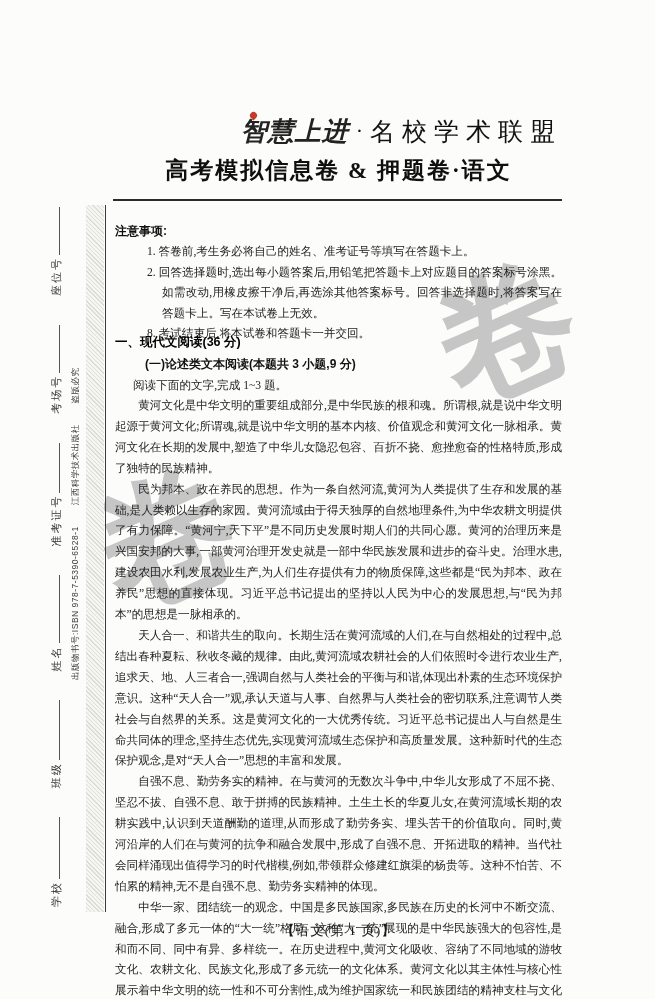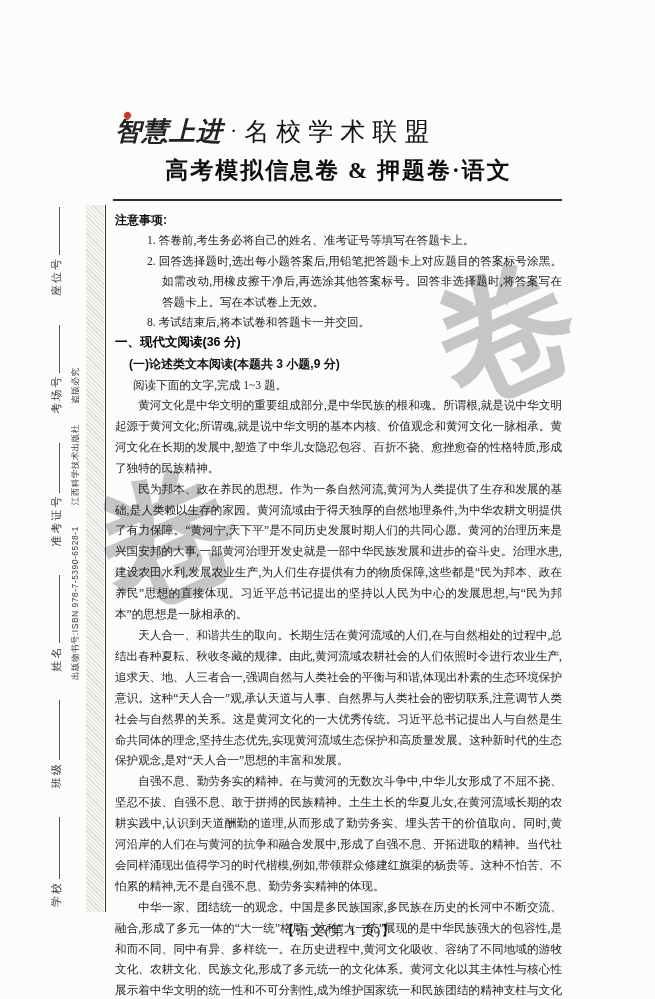--- a/index.html
+++ b/index.html
@@ -40,57 +40,57 @@
   .stub-pub {
     position:absolute; left:70px; top:680px; width:500px; height:14px; z-index:1;
     transform:rotate(-90deg); transform-origin:0 0;
     font-family:"Liberation Sans","DejaVu Sans",sans-serif;
     font-size:8.5px; letter-spacing:.5px; color:#3a3a3a; white-space:nowrap;
   }
   .stub-pub span { margin-right:18px; }
   
   .brand-row {
     position:absolute; top:114px; left:115px; width:447px; z-index:2;
-    text-align:left; white-space:nowrap;
+    text-align:right; white-space:nowrap;
   }
   .logo {
     position:relative; display:inline-block;
     font-family:"Liberation Sans","DejaVu Sans",sans-serif;
     font-style:italic; font-weight:900; font-size:26px; letter-spacing:1px; color:#222;
   }
   .logo-accent {
     position:absolute; left:9px; top:-2px; width:7px; height:7px;
     background:#c43a2c; border-radius:50% 50% 50% 0; transform:rotate(-45deg);
   }
   .brand-sep { font-size:22px; margin:0 7px; color:#111; vertical-align:2px; }
   .brand-name { font-size:25px; letter-spacing:7px; color:#111; }
   .title-row {
     position:absolute; top:155px; left:115px; width:447px; z-index:2;
     text-align:center; font-size:23px; font-weight:bold; letter-spacing:2px; color:#0f0f0f;
   }
   .head-rule { position:absolute; top:199px; left:113px; width:449px; border-top:2px solid #2b2b2b; z-index:2; }
   
-  .notes { position:absolute; top:210px; left:115px; width:447px; z-index:2; }
+  .notes { position:absolute; top:221px; left:115px; width:447px; z-index:2; }
   .notes-heading {
     font-family:"Liberation Sans","DejaVu Sans",sans-serif;
     font-weight:bold; font-size:12px; color:#111; line-height:21px;
   }
   .notes-item {
     list-style:none; font-size:11.6px; line-height:20.5px; color:#222;
     margin-left:32px; padding-left:15px; text-indent:-15px; text-align:justify;
   }
   
   .reading { position:absolute; top:331px; left:115px; width:447px; z-index:2; }
   .section-title {
     font-family:"Liberation Sans","DejaVu Sans",sans-serif;
     font-weight:bold; font-size:12.5px; color:#000000; line-height:22px;
   }
   .subsection-title {
     font-family:"Liberation Sans","DejaVu Sans",sans-serif;
-    font-weight:bold; font-size:12px; color:#111; line-height:22px; margin-left:14px;
+    font-weight:bold; font-size:12px; color:#111; line-height:22px; margin-left:30px;
   }
   .instruction { font-size:11.6px; line-height:21px; margin-left:18px; color:#222; }
   .para {
     font-size:11.6px; line-height:20.9px; text-indent:2em;
     text-align:justify; color:#242424;
   }
   
   .footer {
     position:absolute; top:890px; left:115px; width:447px; z-index:2;
     text-align:center; font-size:13.5px; letter-spacing:1px; color:#1a1a1a;margin-top:32px;

